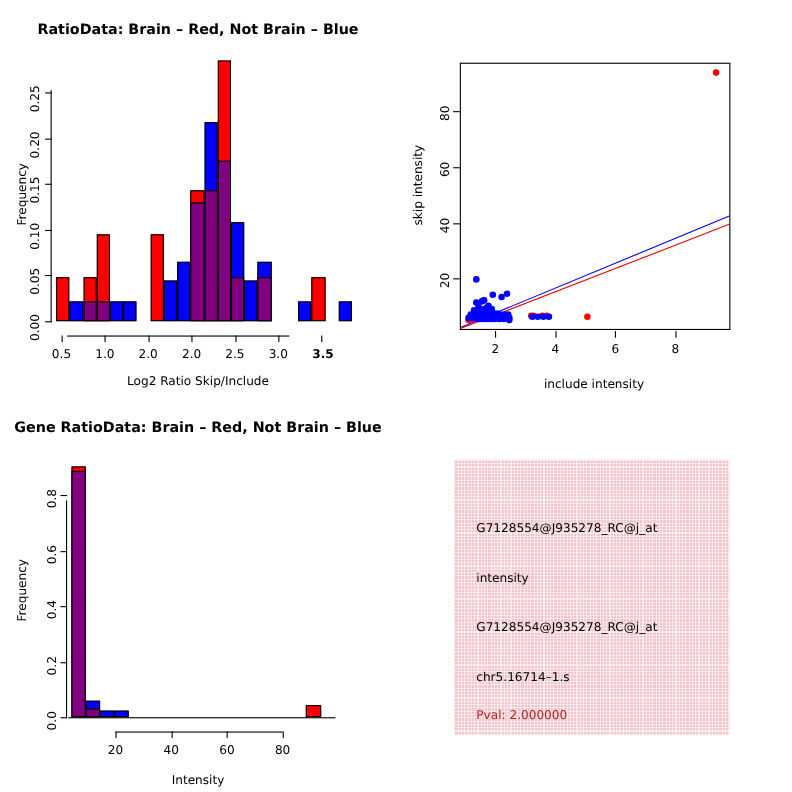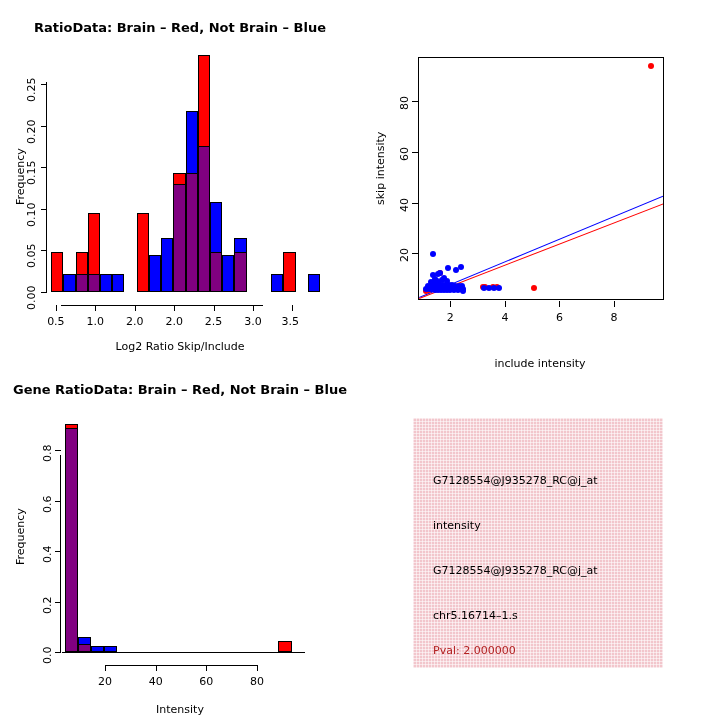--- a/index.html
+++ b/index.html
@@ -123,30 +123,30 @@
         <div class="ticklab" style="left:84.30434782608695px;top:315px;width:22px;text-align:center;">1.0</div>
         <div class="tick" style="left:134.72463768115944px;top:305px;height:6px;"></div>
         <div class="ticklab" style="left:123.72463768115944px;top:315px;width:22px;text-align:center;">2.0</div>
         <div class="tick" style="left:174.14492753623188px;top:305px;height:6px;"></div>
         <div class="ticklab" style="left:163.14492753623188px;top:315px;width:22px;text-align:center;">2.0</div>
         <div class="tick" style="left:213.56521739130437px;top:305px;height:6px;"></div>
         <div class="ticklab" style="left:202.56521739130437px;top:315px;width:22px;text-align:center;">2.5</div>
         <div class="tick" style="left:252.9855072463768px;top:305px;height:6px;"></div>
         <div class="ticklab" style="left:241.9855072463768px;top:315px;width:22px;text-align:center;">3.0</div>
         <div class="tick" style="left:292.40579710144925px;top:305px;height:6px;"></div>
-        <div class="ticklab" style="left:281.40579710144925px;top:315px;width:22px;text-align:left;">3.5</div>
+        <div class="ticklab" style="left:281.40579710144925px;top:315px;width:22px;text-align:right;font-weight:bold;">3.5</div>
       </div>
   </div>
 
   <div class="panel" style="left:360px;top:0;width:360px;height:360px;">
 
 
     <div class="axlabel axlabel-y" style="left:14px;top:205px;">skip intensity</div>
 
-    <div class="axlabel" style="left:0;width:360px;top:357px;">include intensity</div>
+    <div class="axlabel" style="left:0;width:360px;top:343px;">include intensity</div>
 
     <div class="boxframe" style="left:58px;top:57px;width:246px;height:243px;"></div>
 
     <div class="plotarea" id="scatter-area" style="left:59px;top:58px;width:244px;height:241px;overflow:hidden;">
         <div class="regline" style="left:0px;top:239.4778947368421px;width:264.16186022967054px;background:#0000ff;transform:rotate(-22.530436821659208deg);"></div>
         <div class="regline" style="left:0px;top:240.49263157894737px;width:261.70544743609855px;background:#ff0000;transform:rotate(-21.196498953704896deg);"></div>
         <div class="dot" style="left:228.73184357541896px;top:4.610526315789457px;background:#ff0000;"></div>
         <div class="dot" style="left:111.50279329608938px;top:226.5842105263158px;background:#ff0000;"></div>
         <div class="dot" style="left:74.69832402234637px;top:226.33052631578948px;background:#ff0000;"></div>
         <div class="dot" style="left:70.60893854748602px;top:226.33052631578948px;background:#ff0000;"></div>

